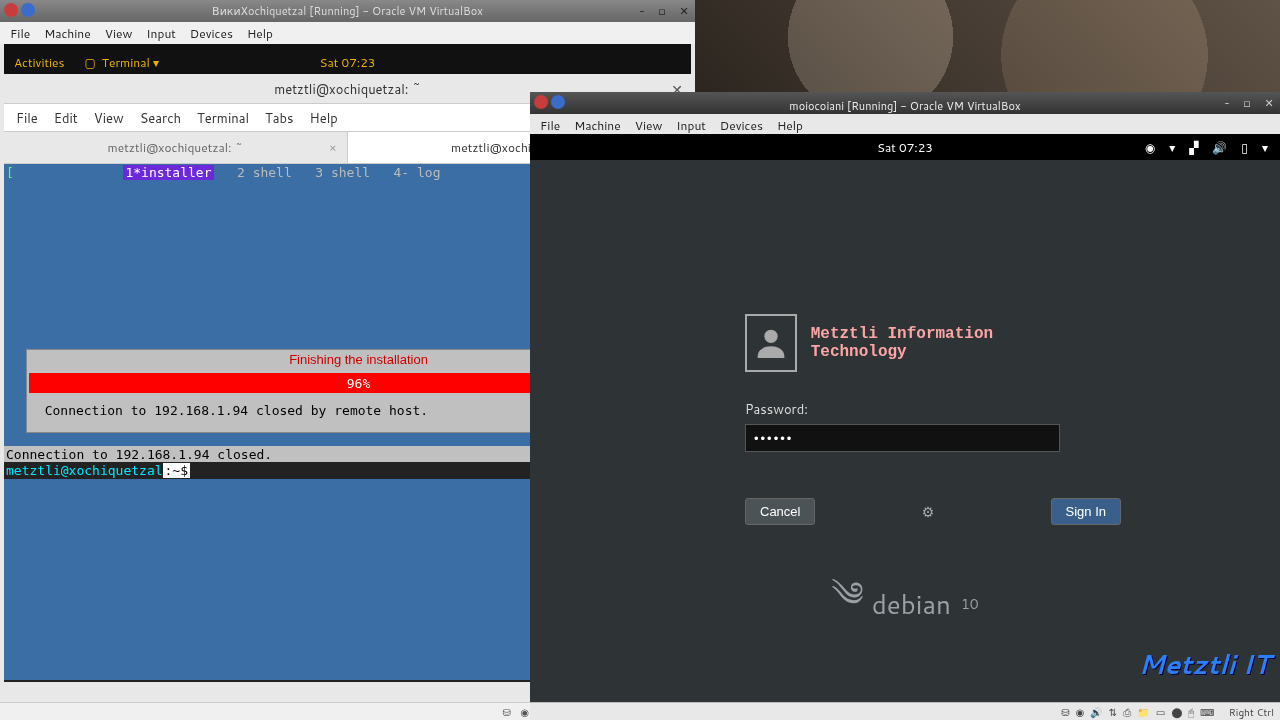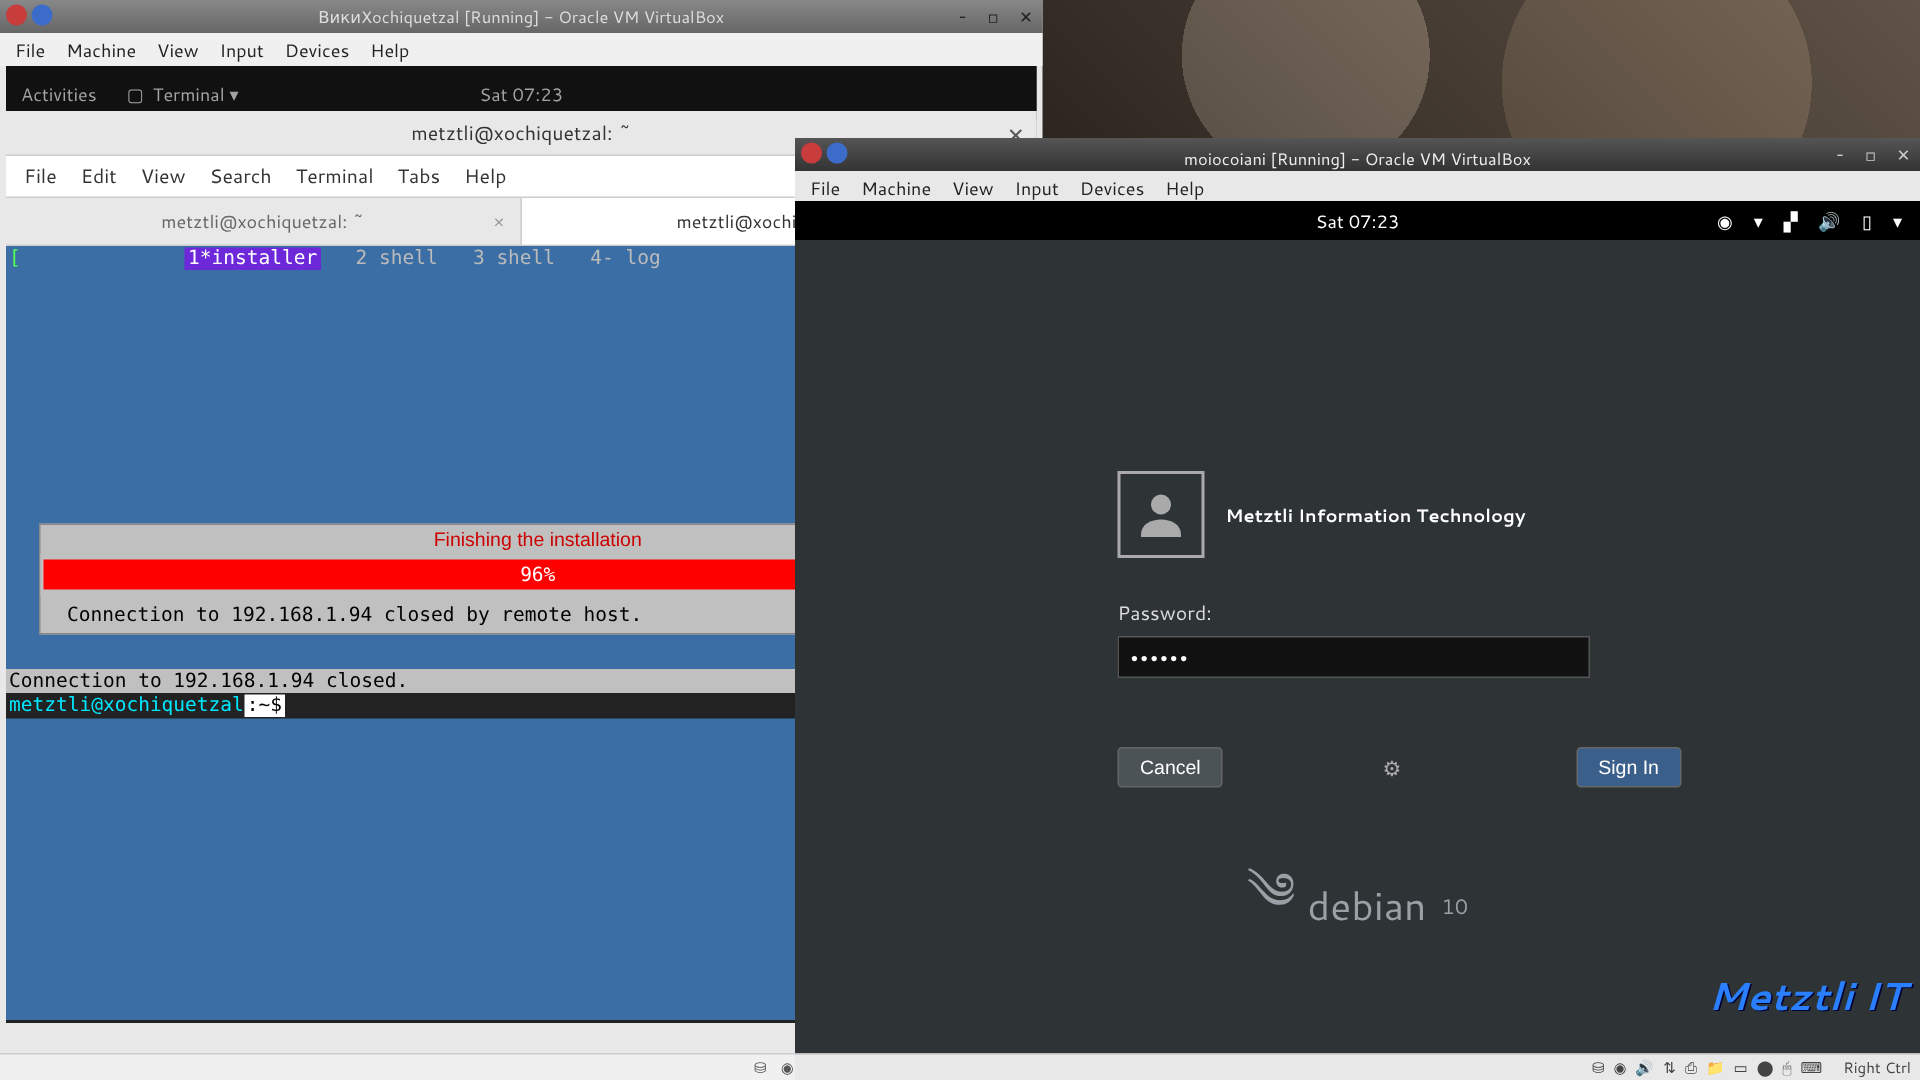--- a/index.html
+++ b/index.html
@@ -39,21 +39,21 @@
     height: 22px; background:#f0f0f0;
     display:flex; align-items:center; gap:14px;
     padding:0 10px; font-size:12px; color:#222;
   }
   
   .guest-left{
     position:absolute; left:4px; right:4px; top:44px; bottom:22px;
     background:#222;
   }
   .gnome-top{
-    height:36px; background:#111; color:#a3a3a3;
+    height:36px; background:#111; color:#eab308;
     display:flex; align-items:center; font-size:12px;
   }
   .gnome-top .activities{padding:0 10px;}
   .gnome-top .app{display:flex;align-items:center;gap:6px;padding:0 10px;}
   .gnome-top .clock{position:absolute;left:50%;transform:translateX(-50%);}
   .term-window{
     position:absolute; left:0px; top:30px; right:0px; bottom:18px;
     background:#fff;
   }
   .term-title{
@@ -99,21 +99,21 @@
   .install-head::before,.install-head::after{content:"";}
   .progress-row{
     background:#c0c0c0;padding:4px 2px;
   }
   .progress-bar{
     background:#ff0000;height:20px;color:#fff;
     display:flex;align-items:center;justify-content:center;
     font-family:monospace;font-size:13px;
   }
   .install-msgs{
-    font-family:monospace;font-size:13px;color:#000;padding:6px 2px 4px;
+    font-family:monospace;font-size:13px;color:#000;padding:6px 2px 14px;
     white-space:pre;
   }
   .prompt-line{
     position:absolute;left:0;right:0;top:288px;
     background:#222;color:#fff;font-family:monospace;font-size:13px;
     padding:1px 2px;
   }
   .prompt-line .up{color:#00e8ff;}
   .prompt-line .path{background:#fff;color:#000;padding:0 2px;}
   .scroll-bot{
@@ -148,21 +148,21 @@
   .gnome-top2 .ricons{margin-left:auto;display:flex;gap:14px;padding-right:12px;align-items:center;}
   .login-area{
     position:absolute;left:215px;top:180px;width:320px;color:#eee;
   }
   .user-row{display:flex;align-items:center;gap:14px;margin-bottom:28px;}
   .avatar{
     width:58px;height:58px;border:2px solid #aaa;
     display:flex;align-items:center;justify-content:center;
   }
   .avatar svg{fill:#aaa;}
-  .user-name{font-size:12px;font-weight:bold;color:#ffffff;}
+  .user-name{font-size:16px;font-weight:bold;color:#fca5a5;font-family:Liberation Mono, monospace;}
   .pw-label{font-size:13px;color:#ddd;margin-bottom:6px;}
   .pw-input{
     width:315px;height:28px;background:#111;border:1px solid #555;
     color:#fff;padding:0 8px;font-size:13px;letter-spacing:2px;
   }
   .btn-row{margin-top:46px;display:flex;align-items:center;width:376px;}
   .btn{
     background:#4b5357;color:#fff;border:1px solid #666;
     padding:5px 14px;font-size:13px;border-radius:3px;
   }

